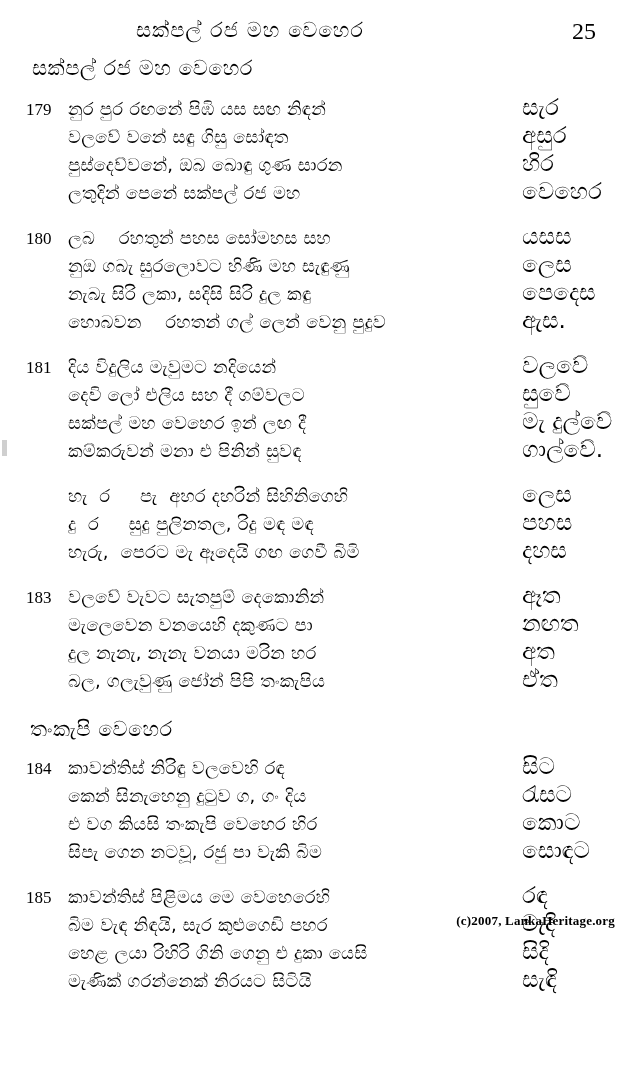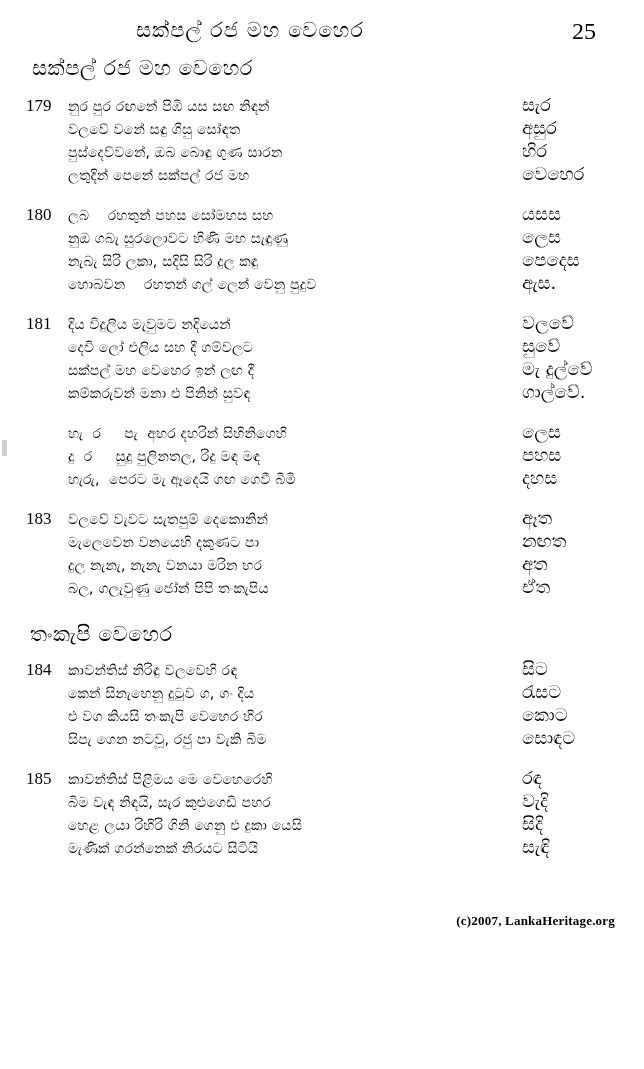--- a/index.html
+++ b/index.html
@@ -72,32 +72,32 @@
     font-family: "Liberation Serif", serif;
     font-size: 17px;
     text-align: left;
     padding-top: 1px;
   }
   .verse-num.blank {
     visibility: hidden;
   }
   .verse-text {
     flex: 1 1 auto;
-    font-size: 14px;
+    font-size: 18px;
     white-space: pre;
     letter-spacing: 0.2px;
   }
   .verse-text.bold {
     font-weight: normal;
   }
   .rhyme {
     flex: 0 0 96px;
     width: 96px;
     text-align: left;
-    font-size: 18px;
+    font-size: 23px;
     padding-left: 14px;
   }
   .footer {
     position: absolute;
     left: 0;
     right: 9px;
     bottom: 8px;
     text-align: right;
     padding-right: 20px;
     font-family: Liberation Serif, serif;

